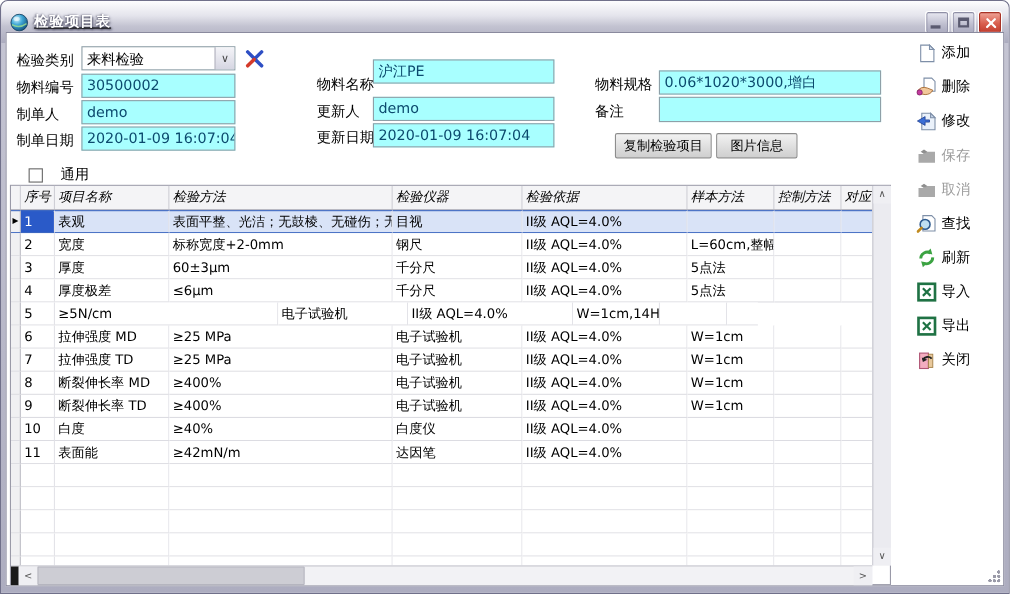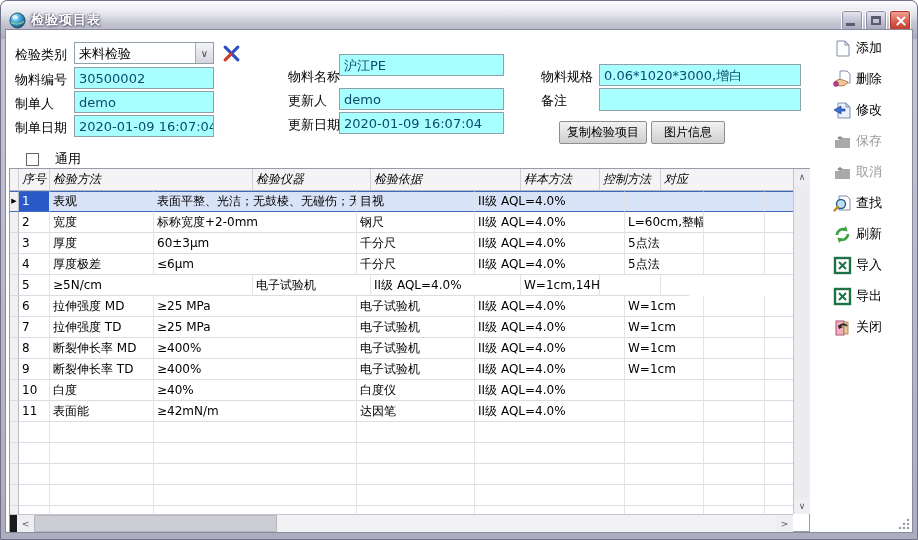--- a/index.html
+++ b/index.html
@@ -2,21 +2,21 @@
 <html><head>
 <meta charset="utf-8">
 <style>
   * { margin:0; padding:0; box-sizing:border-box; }
   html,body { width:918px; height:540px; font-family:"DejaVu Sans","Liberation Sans",sans-serif; }
   .window { position:relative; width:918px; height:540px; background:linear-gradient(#C6C6D4,#ADADC0); border:1px solid #70708A; border-radius:7px 7px 0 0; overflow:hidden; }
 
   
   .titlebar { position:absolute; left:0; top:0; width:100%; height:38px;
     background:linear-gradient(#FDFDFE,#E4E4EC 35%,#C3C3D1 60%,#ABABBE 100%);
-    display:flex; align-items:center; padding:0 6px; border-radius:6px 6px 0 0; }
+    display:flex; align-items:center; padding:0 6px; border-radius:6px 6px 0 0;text-decoration:underline; }
   .app-icon { width:17px; height:17px; margin:0 5px 0 2px; flex:0 0 auto; }
   .title-text { color:#fff; font-weight:bold; font-size:13px; text-shadow:1px 1px 2px #55556A, -1px 0 2px #55556A; letter-spacing:1px; }
   .winbtns { margin-left:auto; display:flex; gap:2px; }
   .wbtn { width:22px; height:21px; border-radius:3px; border:1px solid #fff; display:flex; align-items:center; justify-content:center; position:relative; }
   .wbtn.minmax { background:linear-gradient(#E9E9F2,#BDBDCE 60%,#A9A9BE); box-shadow:inset 0 0 0 1px #8F8FA6; }
   .wbtn.close { background:linear-gradient(#F0A79B,#D95F4E 55%,#C03A2B); box-shadow:inset 0 0 0 1px #A83326; }
   .g-min { position:absolute; left:4px; bottom:4px; width:9px; height:3px; background:#5A5A70; }
   .g-max { width:10px; height:9px; border:2px solid #5A5A70; border-top-width:3px; background:transparent; }
   .g-x1,.g-x2 { position:absolute; left:5px; top:9px; width:12px; height:2.4px; background:#fff; border-radius:1px; }
   .g-x1 { transform:rotate(45deg); } .g-x2 { transform:rotate(-45deg); }
@@ -146,20 +146,21 @@
 
   <div class="checkline">
     <span class="checkbox"></span>
     <span class="checklabel">通用</span>
   </div>
 
   <div class="grid">
     <div class="ghead">
       <div class="hcell w-sel"></div>
       <div class="hcell c0">序号</div>
+      <div class="hcell c1">项目名称</div>
       <div class="hcell c2">检验方法</div>
       <div class="hcell c3">检验仪器</div>
       <div class="hcell c4">检验依据</div>
       <div class="hcell c5">样本方法</div>
       <div class="hcell c6">控制方法</div>
       <div class="hcell c7">对应</div>
     </div>
     <div class="grows">
         <div class="trow sel-row">
           <div class="cell csel">▶</div>

